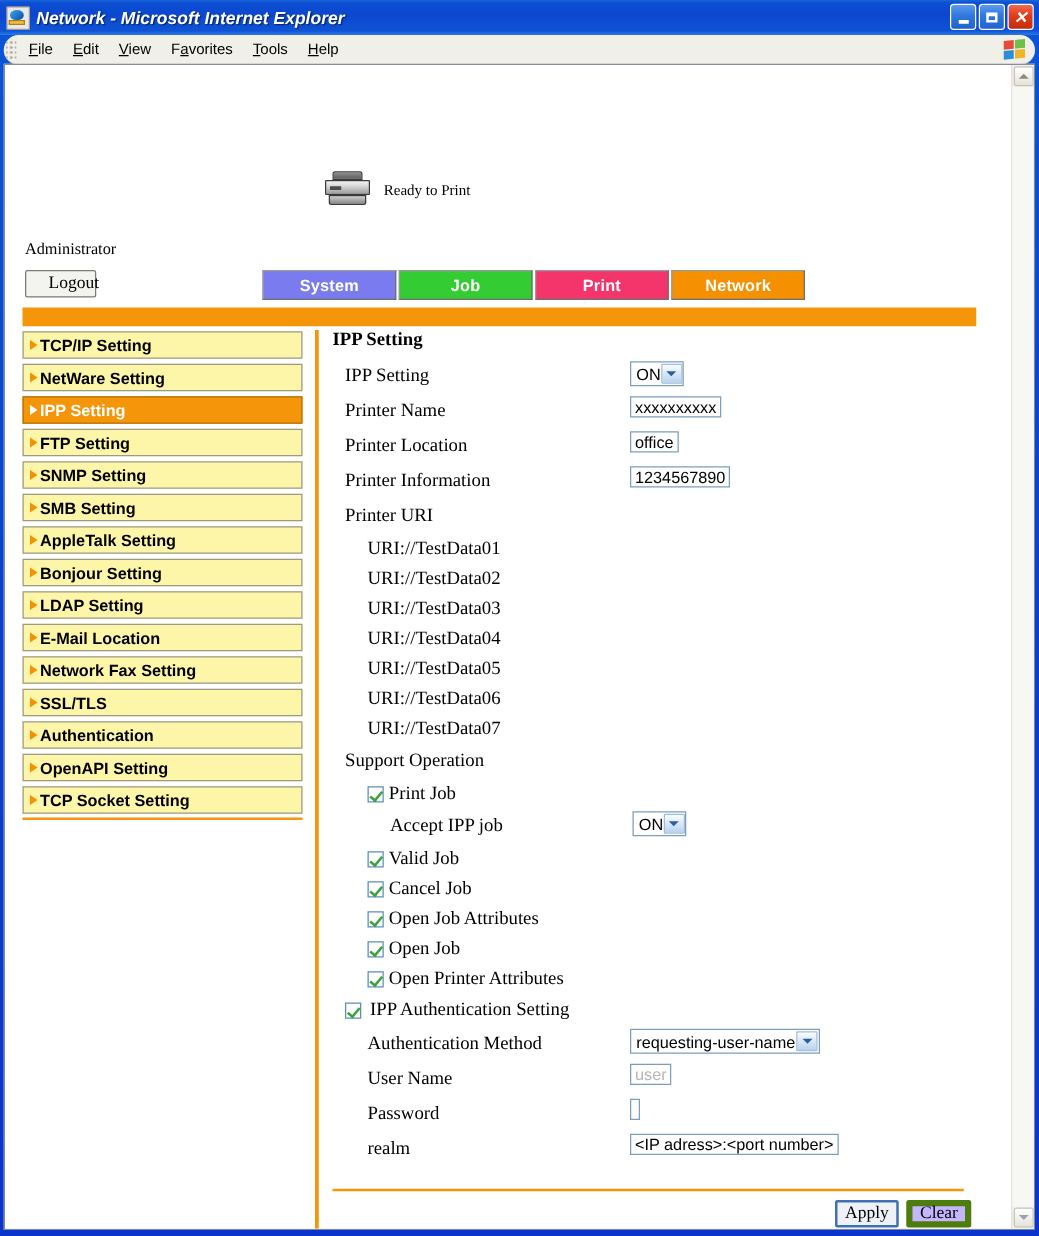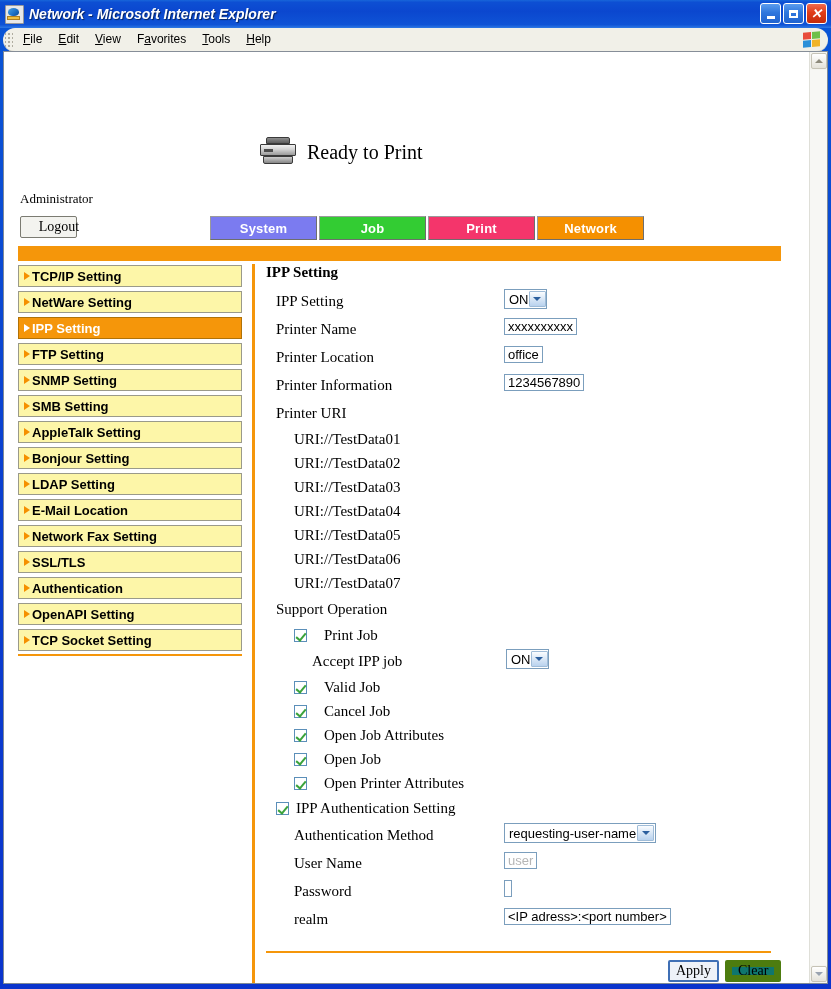--- a/index.html
+++ b/index.html
@@ -192,21 +192,21 @@
     background:#4d4d4d;
   }
   .pr-base {
     position: absolute; left: 4px; top: 19px; width: 30px; height: 8px;
     background: linear-gradient(to bottom, #cfcfcf, #868686);
     border: 1px solid #3a3a3a; box-sizing: border-box;
     border-radius: 0 0 2px 2px;
   }
   .status-text {
     font-family: "Liberation Serif", serif;
-    font-size: 20px; color: #000;
+    font-size: 12px; color: #000;
   }
 
   
   .admin-label {
     position: absolute; left: 16px; top: 139px;
     font-family: "Liberation Serif", serif;
     font-size: 13px; color: #000;
   }
   .logout-btn {
     position: absolute; left: 16px; top: 164px;
@@ -344,21 +344,21 @@
     border-top: 4px solid #2b5f9e;
   }
   .sel-on { width: 43px; }
   .sel-auth { width: 152px; }
 
   
   .cbrow {
     position: relative; height: 24px;
     display: flex; align-items: center;
   }
-  .cbrow.ind-a { padding-left: 28px; gap: 13px; }
+  .cbrow.ind-a { padding-left: 28px; }
   .cbrow.ind-b { padding-left: 10px; }
   .cbox {
     width: 13px; height: 13px; flex: none;
     border: 1px solid #5b8fb9;
     background: #ffffff;
     box-sizing: border-box;
     position: relative; margin-right: 4px;
   }
   .cbox.checked::after {
     content: ""; position: absolute;
@@ -378,22 +378,22 @@
     position: absolute; left: 262px; top: 899px;
     width: 505px; height: 2px; background: #f5960a;
   }
   .btnrow {
     position: absolute; left: 664px; top: 908px;
     display: flex; gap: 6px;
   }
   .formbtn {
     min-width: 46px; height: 22px;
     padding: 0 6px;
-    background: #0f766e;
-    border: 7px solid #4d7c0f;
+    background: #c4b5fd;
+    border: 5px solid #4d7c0f;
     border-radius: 2px;
     box-sizing: border-box;
     display: flex; align-items: center; justify-content: center;
     font-family: "Liberation Serif", serif;
     font-size: 14px; color: #000;
   }
   .formbtn.focused {
     border: 2px solid #3f6fb5;
     background: #eef2f8;
   }

